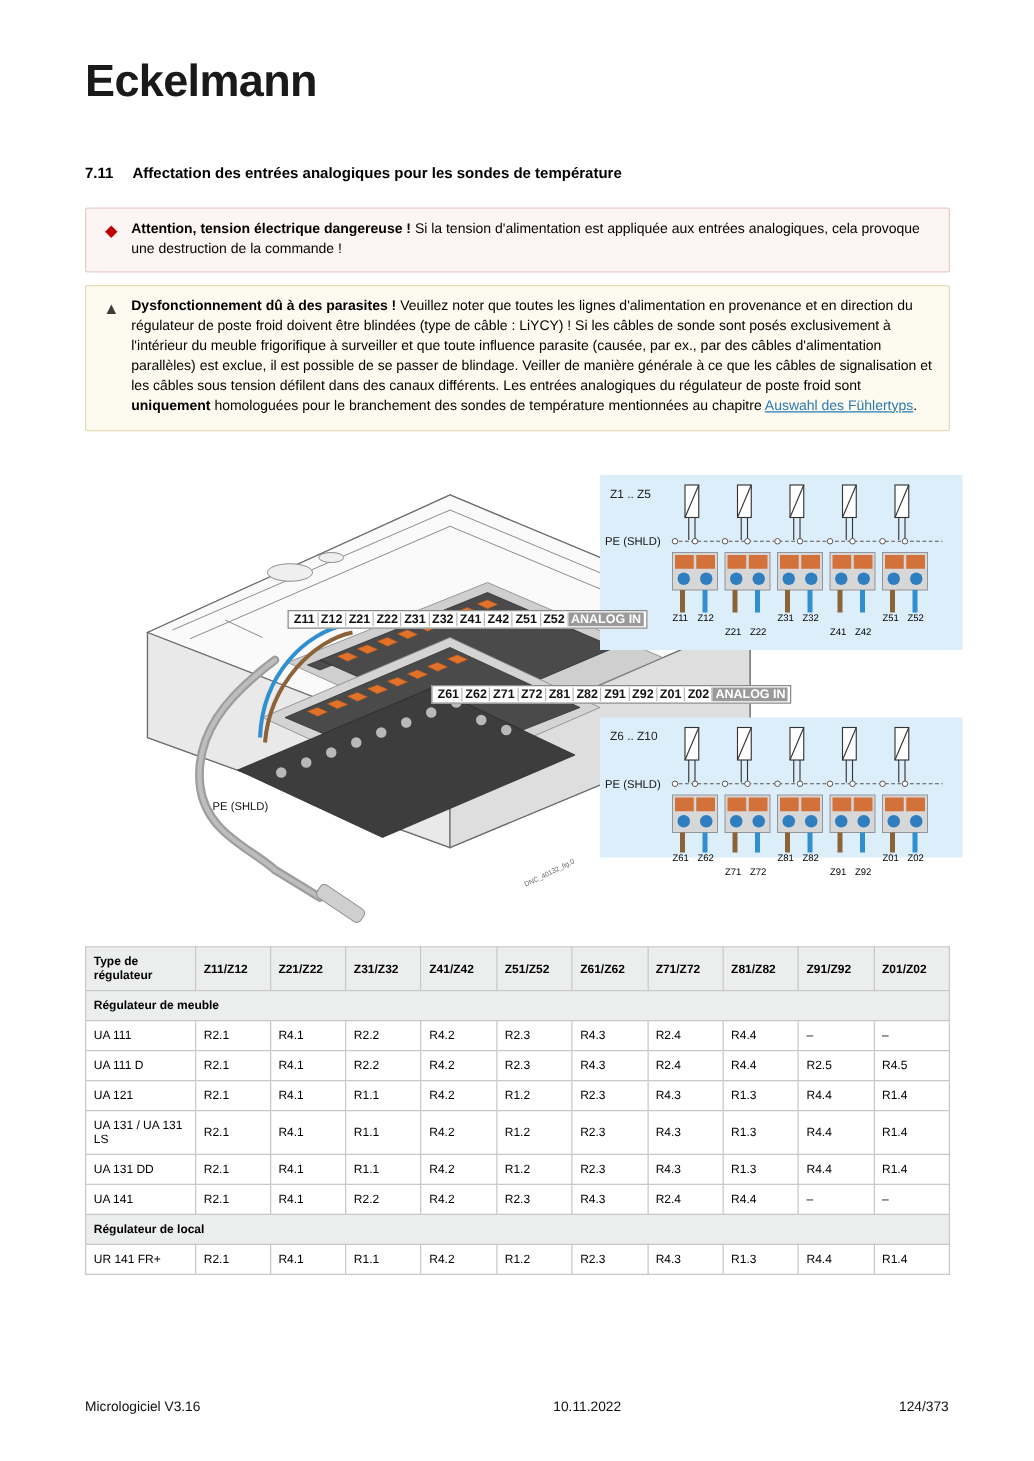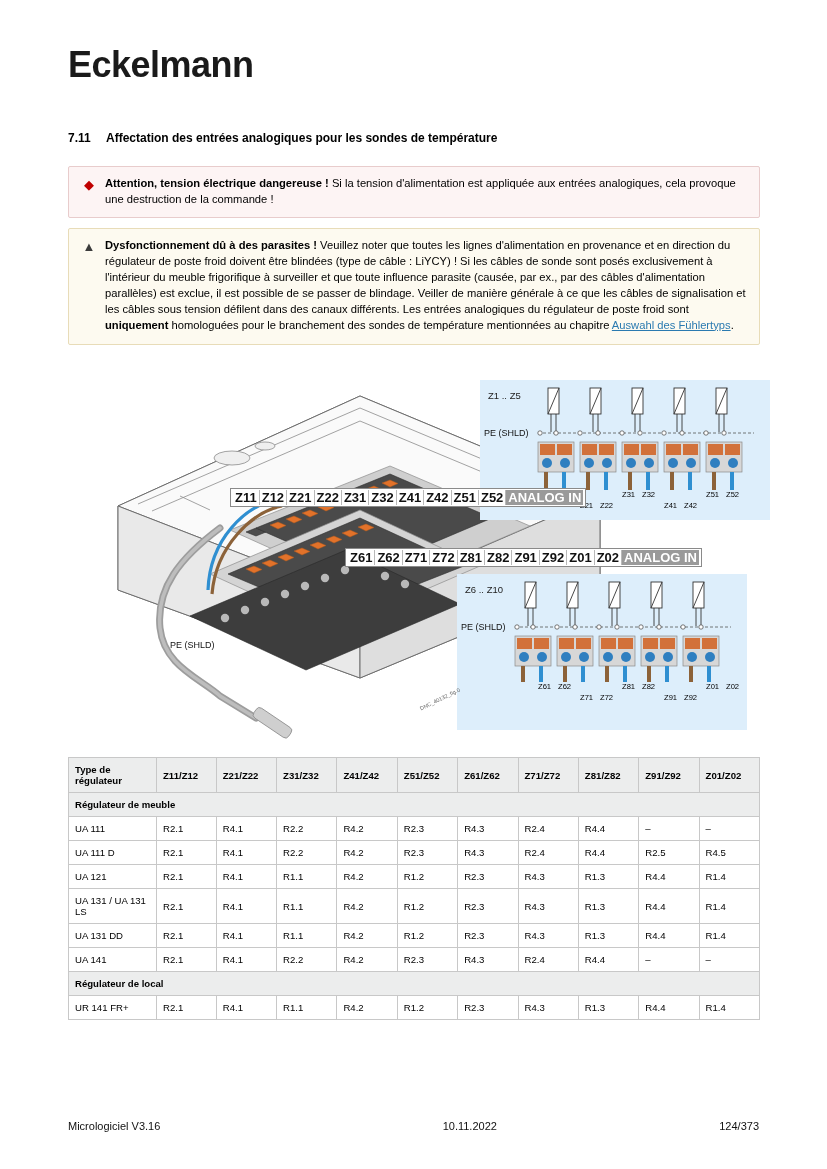--- a/index.html
+++ b/index.html
@@ -97,21 +97,21 @@
     color: #222;
   }
   .pelabel {
     position: absolute;
     font-size: 9px;
     color: #111;
     white-space: nowrap;
   }
   .tagrow {
     position: absolute;
-    font-size: 13px;
+    font-size: 10px;
     font-weight: bold;
     background: #ffffff;
     border: 1px solid #8a8a8a;
     color: #111;
     white-space: nowrap;
     padding: 1px 2px;
   }
   .tagrow .cell {
     display: inline-block;
     padding: 0 2px;
@@ -393,21 +393,21 @@
       <div style="position:absolute; left:142px; top:0;">Z31</div>
       <div style="position:absolute; left:162px; top:0;">Z32</div>
       <div style="position:absolute; left:226px; top:0;">Z51</div>
       <div style="position:absolute; left:246px; top:0;">Z52</div>
       <div style="position:absolute; left:100px; top:11px;">Z21</div>
       <div style="position:absolute; left:120px; top:11px;">Z22</div>
       <div style="position:absolute; left:184px; top:11px;">Z41</div>
       <div style="position:absolute; left:204px; top:11px;">Z42</div>
     </div>
 
-    <div class="zbox" style="left:397px; top:196px; width:290px; height:156px;">
+    <div class="zbox" style="left:420px; top:196px; width:290px; height:112px;">
       <svg viewBox="0 0 290 128" width="290" height="128" xmlns="http://www.w3.org/2000/svg">
         <g stroke="#333" stroke-width="0.9" fill="none">
           <g transform="translate(68,8)">
               <rect x="0" y="0" width="11" height="26" fill="#fff"></rect>
               <line x1="0" y1="26" x2="11" y2="0"></line>
               <line x1="3" y1="26" x2="3" y2="44"></line>
               <line x1="8" y1="26" x2="8" y2="44"></line>
             </g>
           <g transform="translate(110,8)">
               <rect x="0" y="0" width="11" height="26" fill="#fff"></rect>

